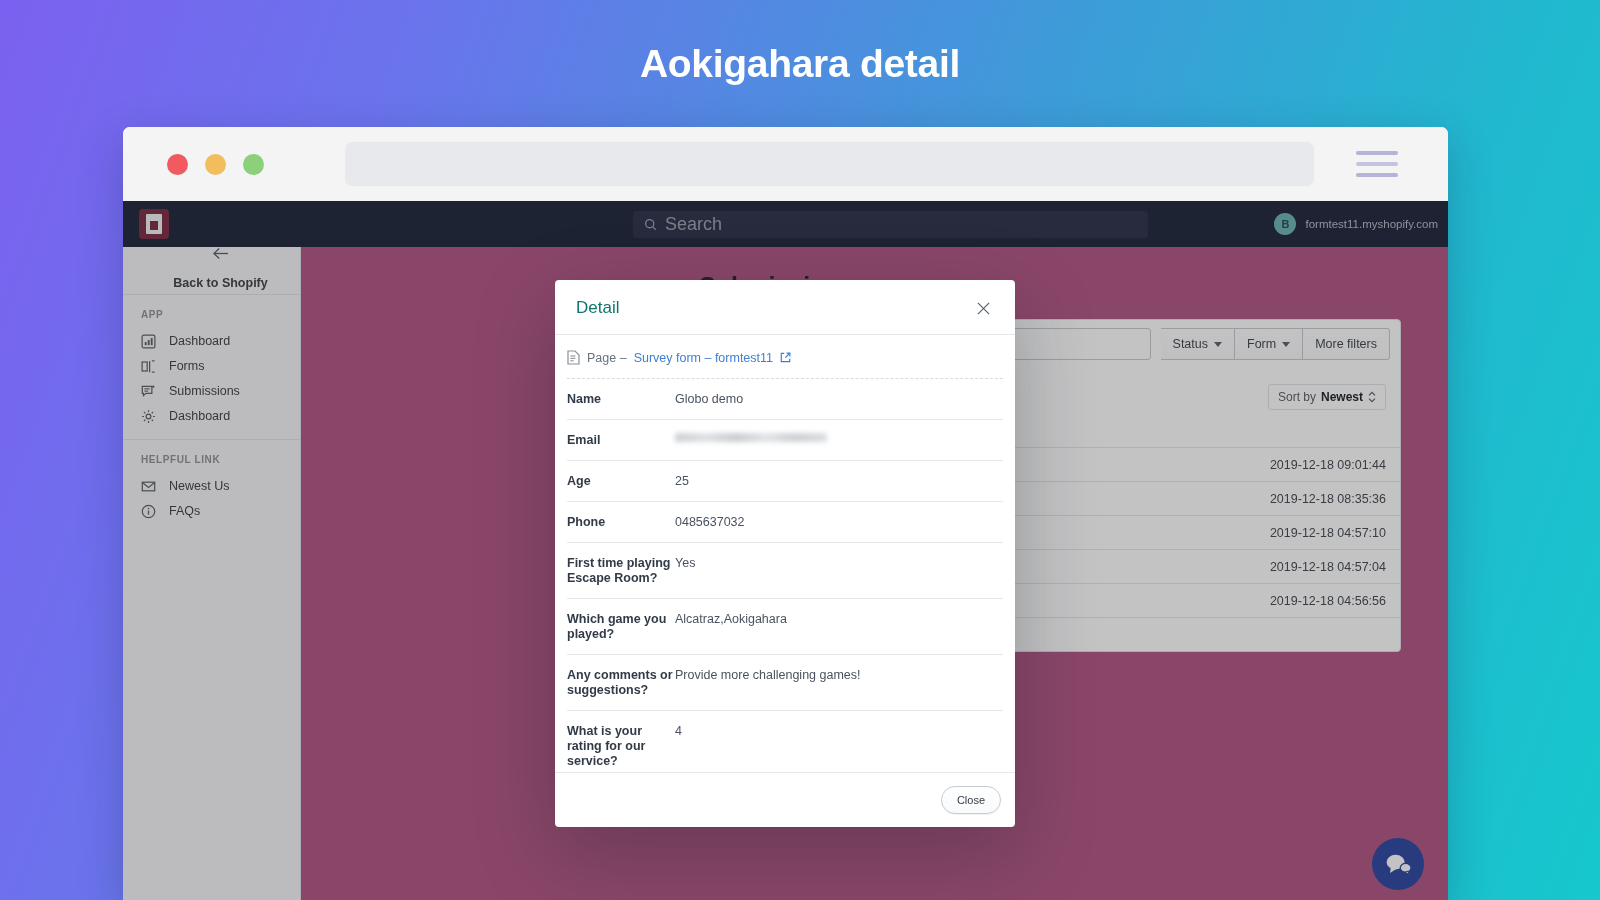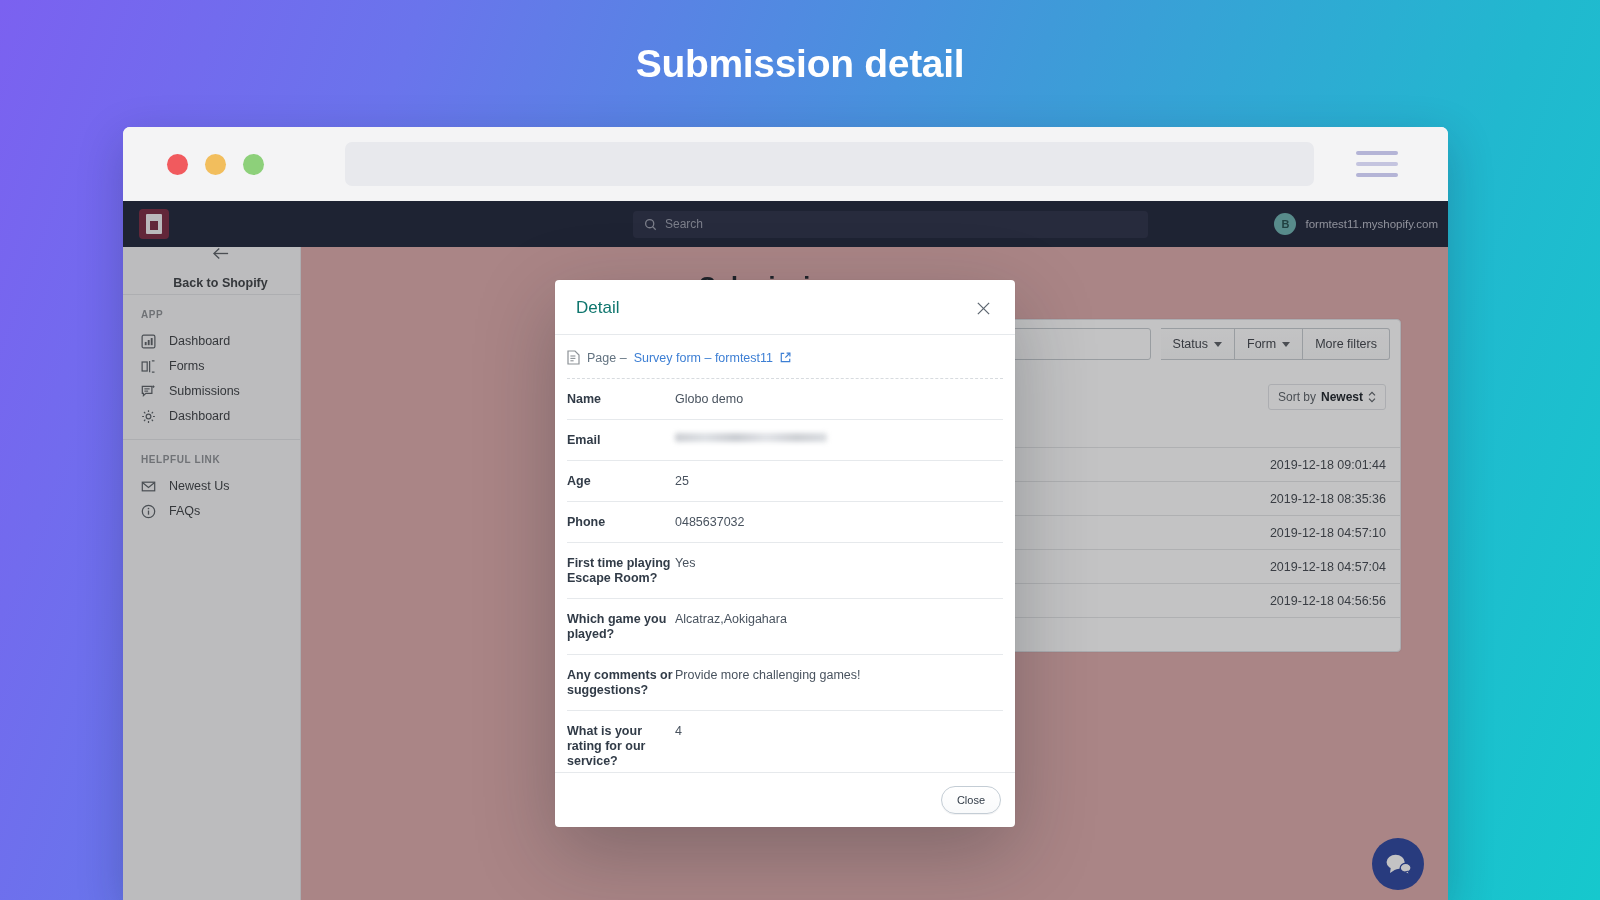--- a/index.html
+++ b/index.html
@@ -65,21 +65,21 @@
   }
   .logo-tile::after {
     content: ""; position: absolute; left: 11px; top: 12px;
     width: 8px; height: 9px; background: #b0224a;
   }
   .nav-search {
     position: absolute; left: 510px; width: 515px; height: 27px;
     background: #2d3760; border-radius: 4px;
     display: flex; align-items: center; gap: 8px; padding: 0 11px;
   }
-  .nav-search .ph { color: #9da3bd; font-size: 12px; }
+  .nav-search .ph { color: #9da3bd; font-size: 18px; }
   .acct {
     position: absolute; right: 10px; display: flex; align-items: center; gap: 9px;
   }
   .acct-avatar {
     width: 22px; height: 22px; border-radius: 50%; background: #47c1bf;
     color: #0e5b5a; font-size: 11px; font-weight: bold;
     display: flex; align-items: center; justify-content: center;
   }
   .acct-name { color: #b9bed2; font-size: 11.5px; white-space: nowrap; }
 
@@ -100,21 +100,21 @@
     padding: 0 0 9px 18px; font-weight: 600;
   }
   .side-item {
     display: flex; align-items: center; gap: 13px;
     height: 24px; padding-left: 18px; margin-bottom: 1px;
   }
   .side-item .lbl { font-size: 12.5px; color: #42474f; }
   .side-item svg, .side-back svg { flex: none; }
 
   
-  .main { flex: 1; position: relative; background: #fca5a5; text-decoration: underline; }
+  .main { flex: 1; position: relative; background: #ec4899; text-decoration: underline; }
   .page-title {
     font-size: 25px; font-weight: bold; color: #212b36;
     position: absolute; left: 398px; top: 25px;
   }
   .card {
     position: absolute; left: 400px; top: 72px; width: 700px;
     background: #ffffff; border: 1px solid #dfe3e8; border-radius: 4px;
     box-shadow: 0 0 0 1px rgba(63,63,68,.03);
   }
   .filter-row {
@@ -203,21 +203,21 @@
   .close-btn {
     border: 1px solid #c4cdd5; border-radius: 14px;
     background: linear-gradient(180deg,#ffffff,#f9fafb);
     padding: 7px 15px; font-size: 11px; color: #313b47;
     box-shadow: 0 1px 0 rgba(22,29,37,.05);
   }
 </style>
 </head>
 <body>
 
-<div class="banner-title">Submission detail</div>
+<div class="banner-title">Aokigahara detail</div>
 
 <div class="browser">
 
   <div class="chrome-bar">
     <div class="lights">
       <div class="light red"></div>
       <div class="light yellow"></div>
       <div class="light green"></div>
     </div>
     <div class="urlbar"></div>

